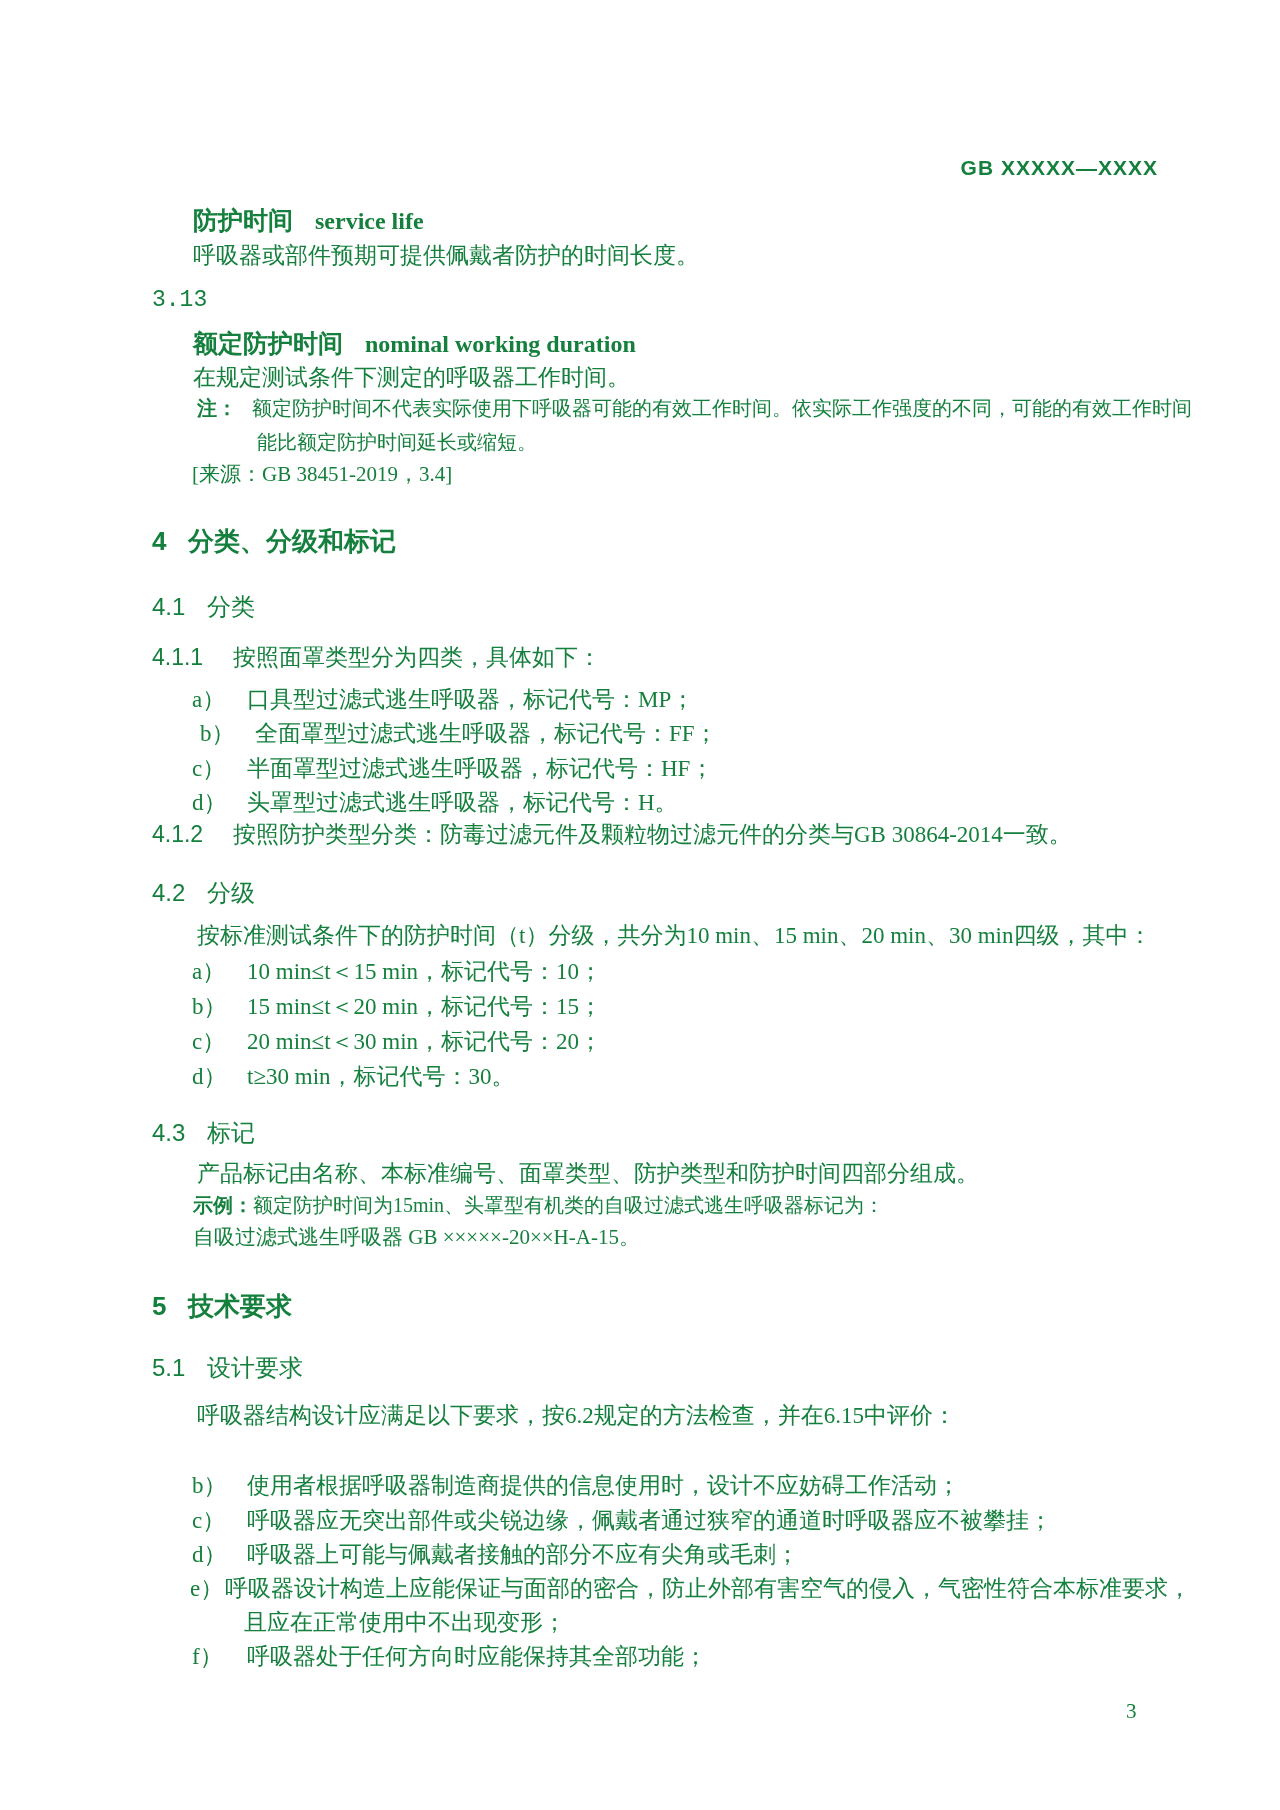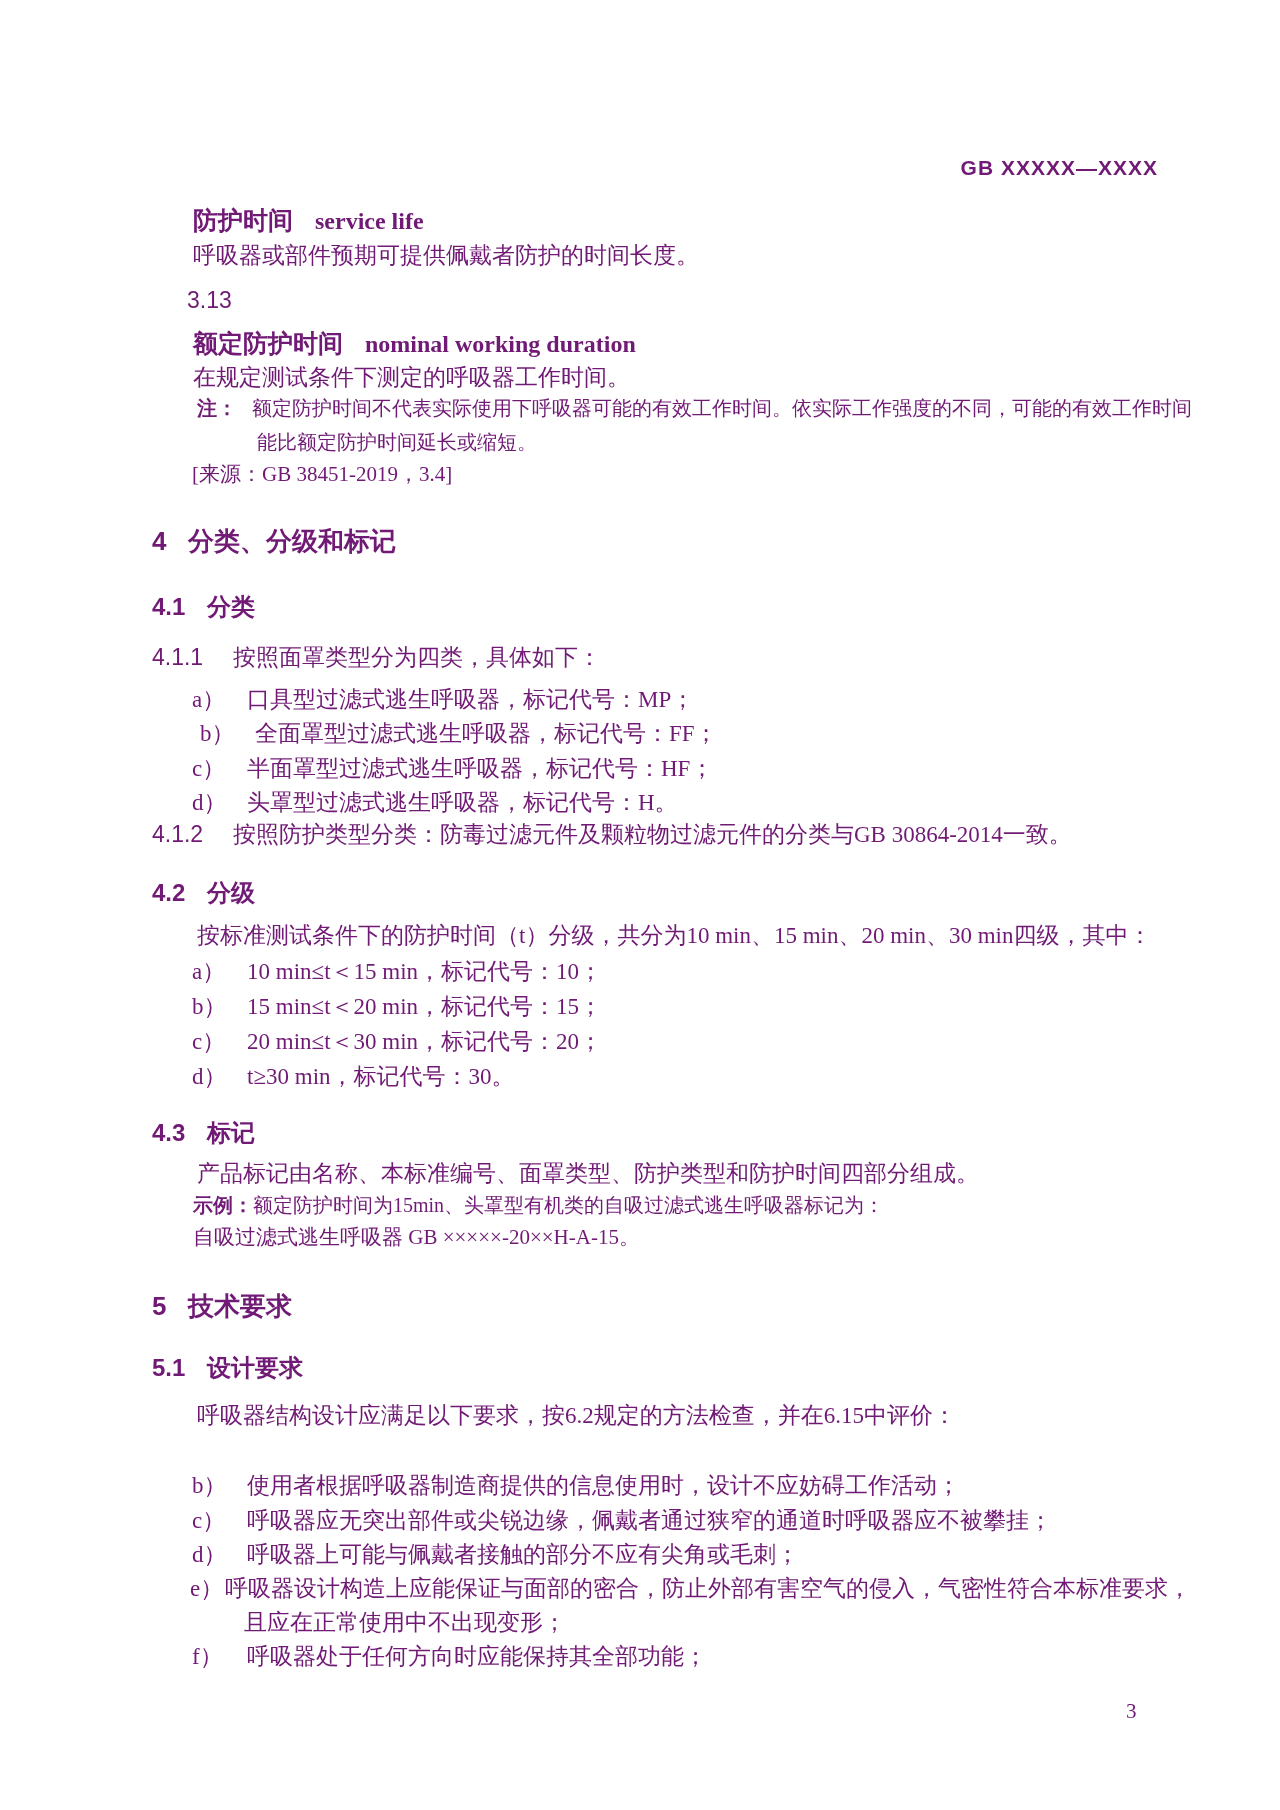--- a/index.html
+++ b/index.html
@@ -1,21 +1,21 @@
 <!DOCTYPE html>
 <html><head>
 <meta charset="utf-8">
 <style>
   html,body{margin:0;padding:0;background:#e8e8e8;}
   .page{
     position:relative;
     width:1280px;height:1810px;
     margin:0 auto;
     background:#ffffff;
-    color:#701a75;
+    color:#15803d;
     font-family:"Liberation Serif","DejaVu Serif",serif;
     overflow:hidden;
   }
   .line{position:absolute;white-space:nowrap;line-height:1.25;}
 
   
   .doc-code{
     top:155px;right:122px;
     font-family:"Liberation Sans","DejaVu Sans",sans-serif;
     font-weight:700;font-size:21px;letter-spacing:1px;
@@ -24,40 +24,39 @@
 
   
   .term-head{font-weight:700;}
   .term-head .zh{
     font-family:"Liberation Sans","DejaVu Sans",sans-serif;
     font-size:25px;margin-right:22px;
   }
   .term-head .en{font-family:"Liberation Serif","DejaVu Serif",serif;font-size:24px;}
   .body-text{font-size:23px;}
   .clause-no{
-    font-family:Liberation Sans, sans-serif;
+    font-family:Liberation Mono, monospace;
     font-size:23px;
-    margin-left:35px;
   }
   .note{font-size:20px;}
   .note .note-label{
     font-family:"Liberation Sans","DejaVu Sans",sans-serif;
     font-weight:700;display:inline-block;min-width:55px;
   }
   .source{font-size:21px;}
 
   
   .h1{
     font-family:"Liberation Sans","DejaVu Sans",sans-serif;
     font-weight:700;font-size:26px;
   }
   .h1 .num{display:inline-block;min-width:36px;}
   .h2{
     font-family:"Liberation Sans","DejaVu Sans",sans-serif;
-    font-weight:700;font-size:24px;
+    font-weight:400;font-size:24px;
   }
   .h2 .num{display:inline-block;min-width:55px;}
 
   
   .clause .num{
     font-family:"Liberation Sans","DejaVu Sans",sans-serif;
     display:inline-block;min-width:81px;font-size:23px;
   }
   .clause .txt{font-size:23px;}
 

